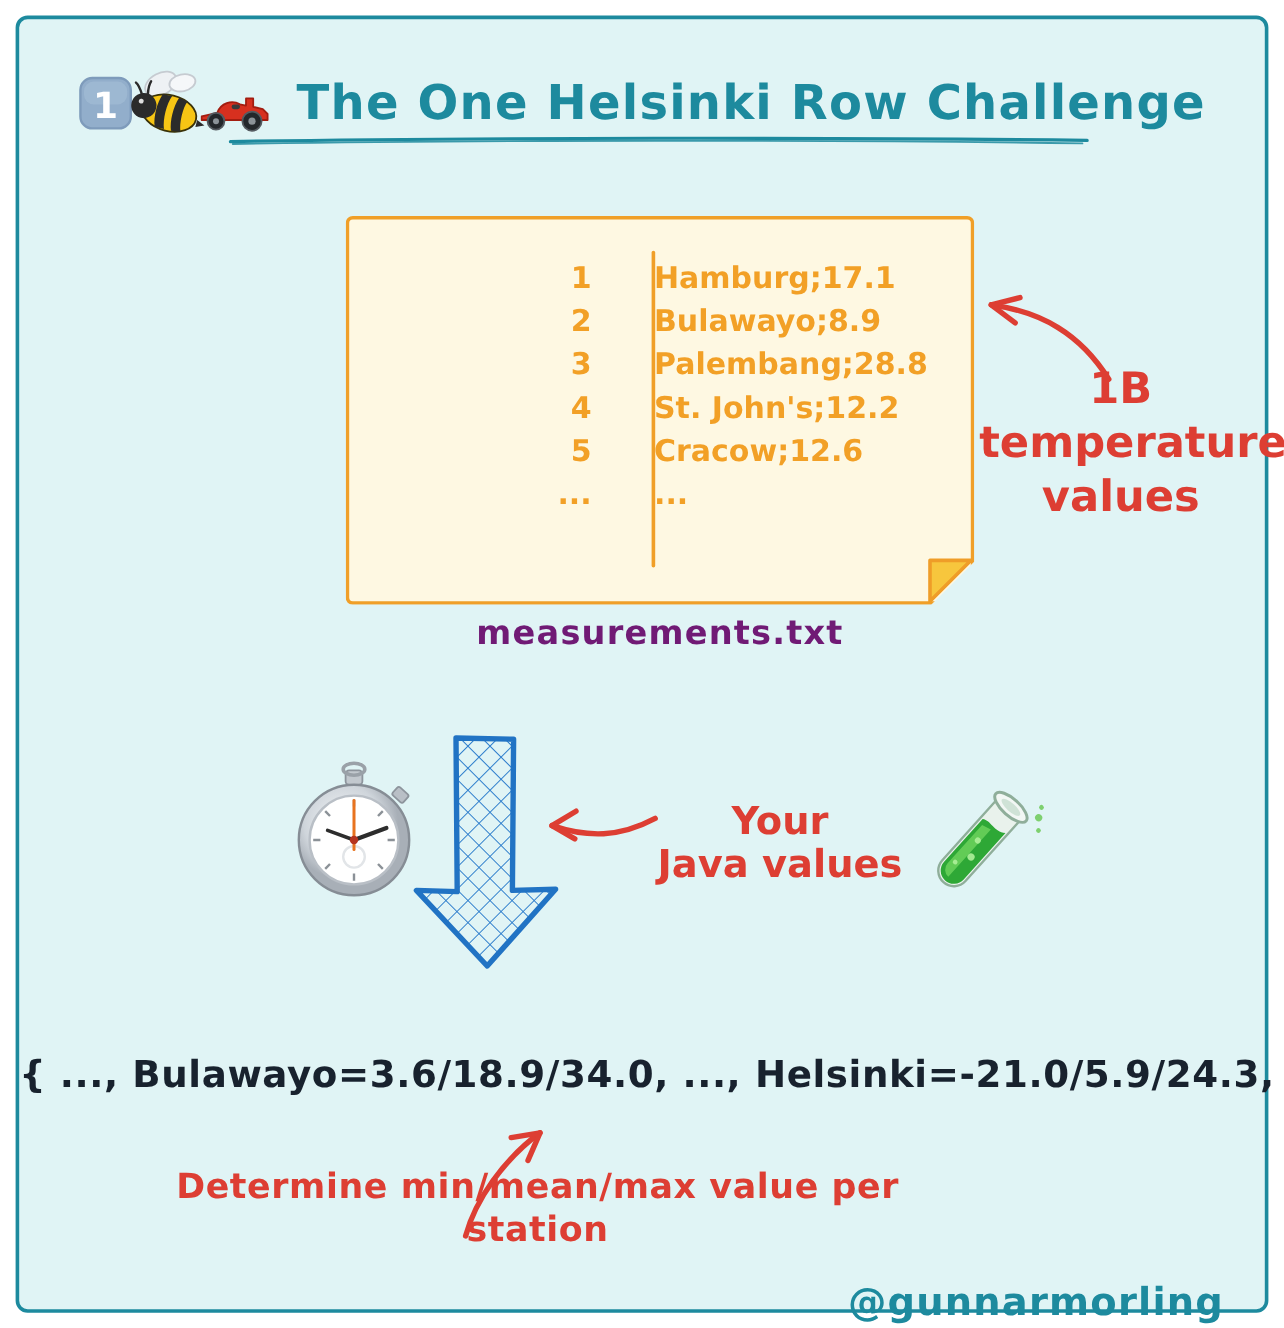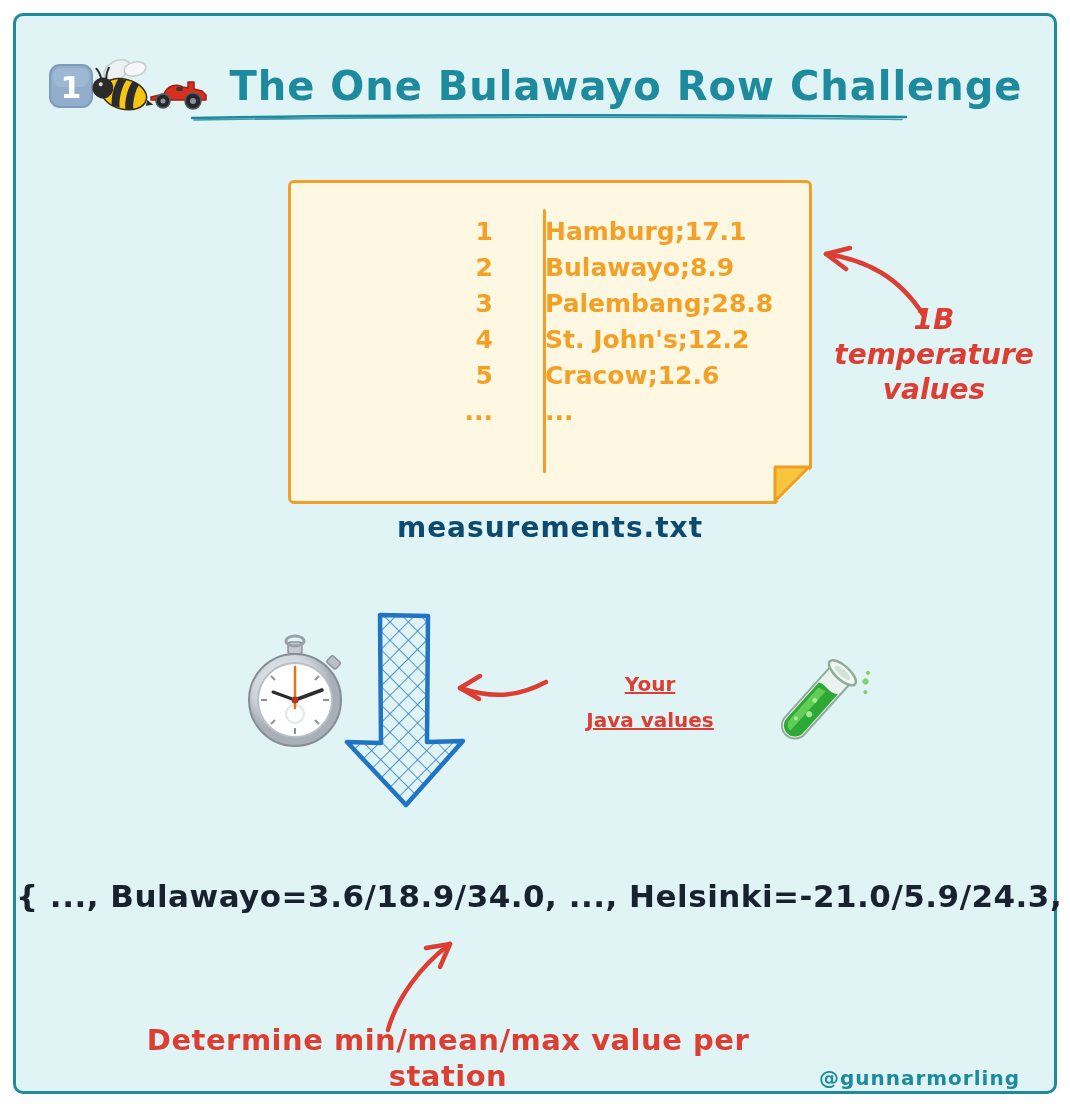--- a/index.html
+++ b/index.html
@@ -33,43 +33,43 @@
     position:absolute;left:252px;top:26px;bottom:28px;width:3px;
     background:#f09f28;border-radius:2px;
   }
   .card-rows{position:absolute;left:0;top:30px;right:0;}
   .card-row{display:flex;align-items:center;height:36px;color:#f2a026;font-weight:bold;font-size:25px;}
   .lineno{width:228px;text-align:right;padding-right:26px;}
   .val{padding-left:26px;white-space:nowrap;}
   .fold{position:absolute;right:-3px;bottom:-3px;}
   .card-caption{
     position:absolute;left:272px;top:495px;width:524px;text-align:center;
-    color:#0c4a6e;font-size:28px;font-weight:bold;letter-spacing:1px;
+    color:#701a75;font-size:28px;font-weight:bold;letter-spacing:1px;
   }
   
   .red-note{color:#dd3e33;font-weight:bold;text-align:center;line-height:1.25;}
   .input-arrow{position:absolute;left:800px;top:228px;}
-  .input-label{position:absolute;left:800px;top:286px;width:236px;font-size:28px;font-style:italic;}
+  .input-label{position:absolute;left:800px;top:286px;width:236px;font-size:36px;}
   .program-arrow{position:absolute;left:436px;top:656px;}
-  .program-label{position:absolute;left:520px;top:650px;width:228px;font-size:20px;line-height:36px;text-decoration:underline;}
+  .program-label{position:absolute;left:520px;top:650px;width:228px;font-size:32px;line-height:36px;}
   .task-arrow{position:absolute;left:358px;top:920px;}
-  .task-label{position:absolute;left:82px;top:1006px;width:700px;font-size:29px;letter-spacing:0.5px;}
+  .task-label{position:absolute;left:82px;top:954px;width:700px;font-size:29px;letter-spacing:0.5px;}
   
   .stopwatch{position:absolute;left:226px;top:618px;}
   .down-arrow{position:absolute;left:328px;top:596px;}
   .test-tube{position:absolute;left:744px;top:626px;}
   
   .output-line{
     position:absolute;left:0;top:862px;width:100%;text-align:center;
     color:#18222e;font-size:31px;font-weight:bold;letter-spacing:0.5px;white-space:nowrap;
   }
   
   .credit{
     position:absolute;right:34px;top:1050px;color:#1d8a9e;
-    font-size:20px;font-weight:bold;letter-spacing:1px;
+    font-size:32px;font-weight:bold;letter-spacing:1px;
   }
 </style>
 </head>
 <body>
 
 <div class="canvas">
   <div class="panel">
 
     <div class="title-row">
       <span class="title-emojis">
@@ -96,21 +96,21 @@
 
         <svg width="58" height="36" viewBox="0 0 58 36" style="margin-left:-6px;margin-top:14px">
           <path d="M1 22 L14 19 C17 11 26 8 33 12 L38 13 L38 7 L44 7 L44 14 L52 16 L56 20 L56 25 L1 25 Z" fill="#d7301f" stroke="#a31d10" stroke-width="1.5" stroke-linejoin="round"></path>
           <rect x="26" y="12" width="7" height="4" rx="2" fill="#3a3a3a"></rect>
           <circle cx="13" cy="26" r="7" fill="#23272b" stroke="#555b61" stroke-width="1.5"></circle>
           <circle cx="13" cy="26" r="2.5" fill="#8b9298"></circle>
           <circle cx="43" cy="26" r="8" fill="#23272b" stroke="#555b61" stroke-width="1.5"></circle>
           <circle cx="43" cy="26" r="3" fill="#8b9298"></circle>
         </svg>
       </span>
-      <span class="title-text">The One Bulawayo Row Challenge</span>
+      <span class="title-text">The One Helsinki Row Challenge</span>
     </div>
     <svg class="title-underline" viewBox="0 0 718 10">
       <path d="M2 6 C 190 2.5, 520 2.5, 716 5" stroke="#1d8a9e" stroke-width="2.6" fill="none" stroke-linecap="round"></path>
       <path d="M4 8 C 210 4.5, 500 4.5, 712 7.5" stroke="#1d8a9e" stroke-width="1.6" fill="none" stroke-linecap="round" opacity="0.85"></path>
     </svg>
 
     <div class="card">
       <div class="card-divider"></div>
       <div class="card-rows">
         <div class="card-row">

